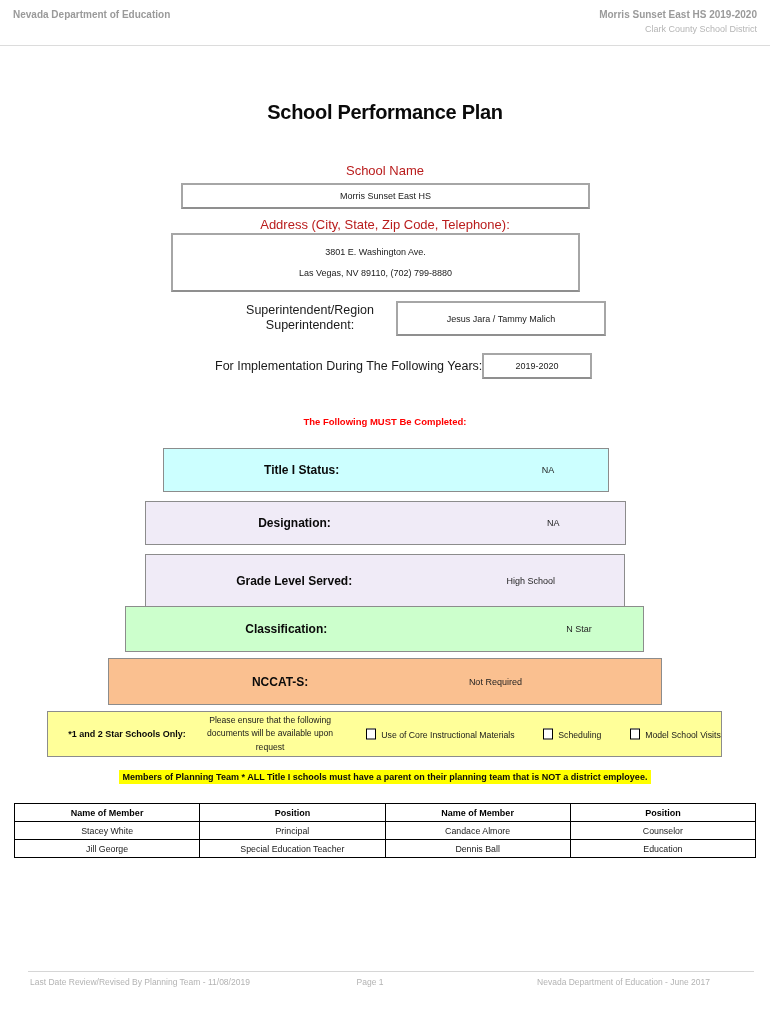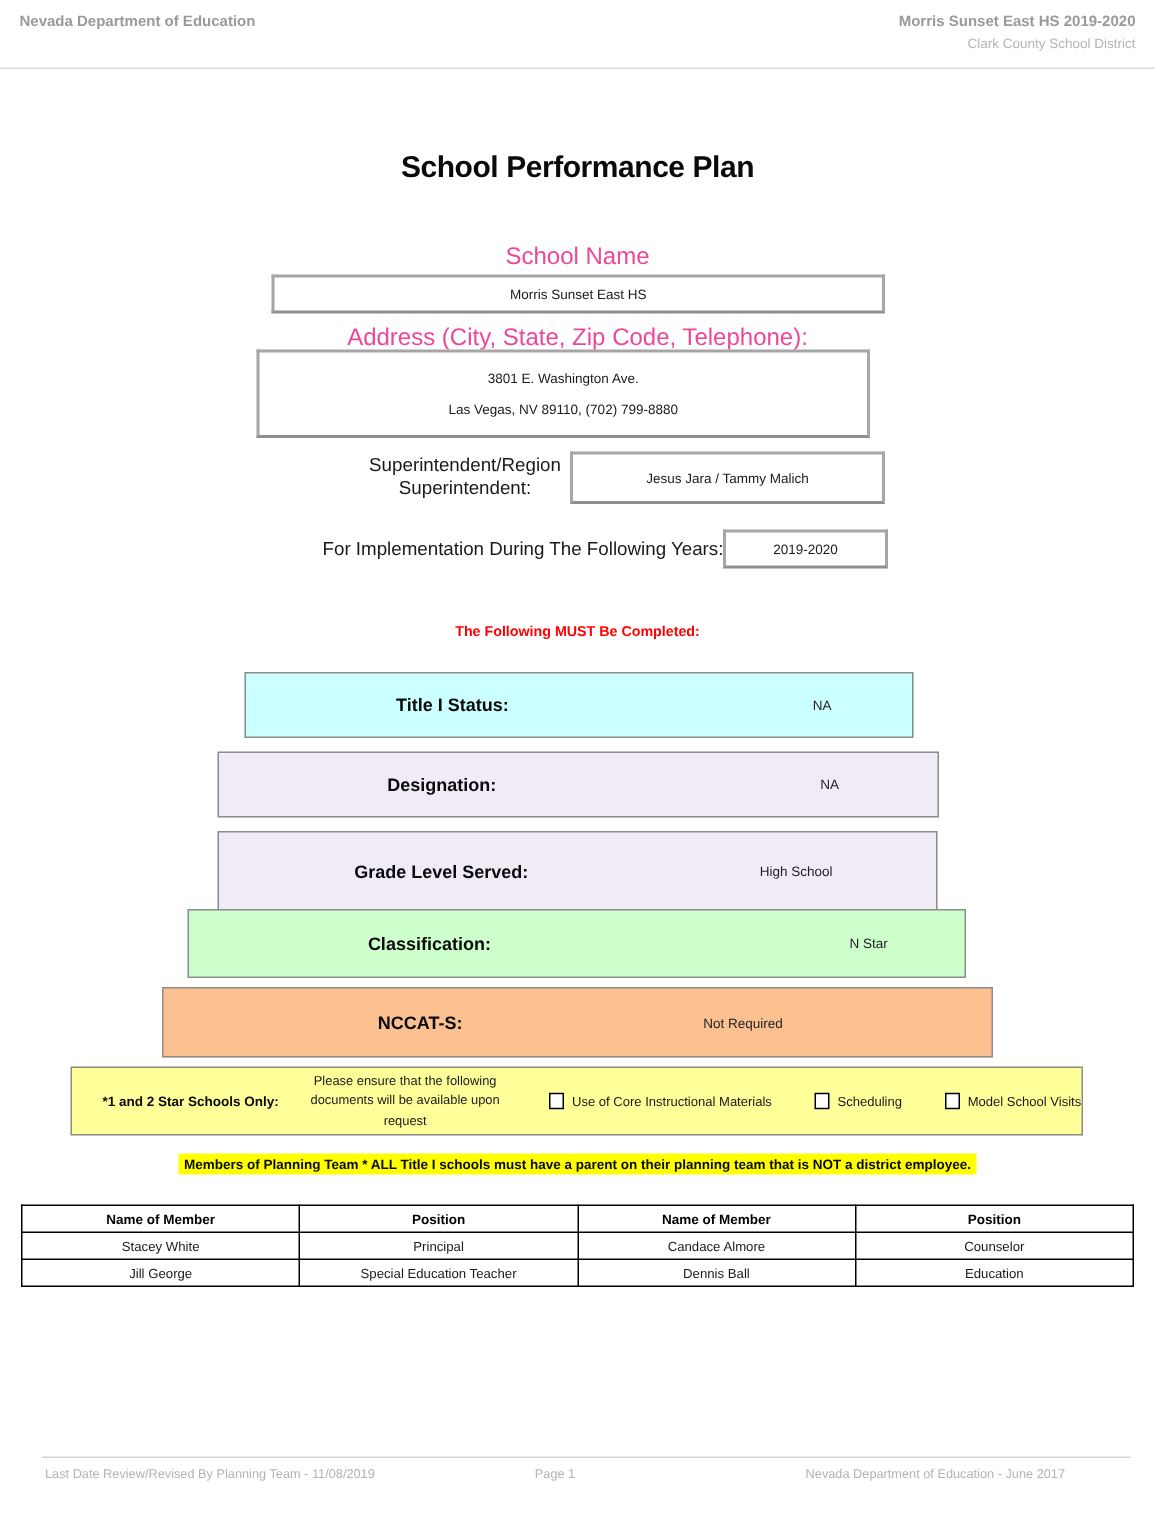--- a/index.html
+++ b/index.html
@@ -33,40 +33,40 @@
   
   .doc-title {
     position: absolute; top: 101px; left: 0; width: 100%;
     text-align: center; font-size: 20px; font-weight: bold;
     letter-spacing: -0.3px; color: #0a0a0a;
   }
 
   
   .form-label {
     position: absolute; left: 0; width: 100%; text-align: center;
-    font-size: 16px; color: #ec4899;
+    font-size: 13px; color: #b91c1c;
   }
   .lbl-school-name { top: 163px; }
   .lbl-address { top: 217px; }
   .fbox {
     position: absolute;
     border: 2px solid #a6a6a6;
     border-bottom-color: #8f8f8f;
     background: #fff;
     display: flex; align-items: center; justify-content: center;
     font-size: 9px; color: #1a1a1a;
   }
   .box-school-name { left: 181px; top: 183px; width: 409px; height: 26px; }
   .box-address { left: 171px; top: 233px; width: 409px; height: 59px;
                  flex-direction: column; justify-content: space-evenly; }
   .lbl-supt {
     position: absolute; left: 215px; top: 303px; width: 190px;
     text-align: center; font-size: 12.5px; line-height: 15px; color: #1a1a1a;
   }
-  .box-supt { left: 380px; top: 301px; width: 210px; height: 35px; }
+  .box-supt { left: 396px; top: 301px; width: 210px; height: 35px; }
   .lbl-impl {
     position: absolute; left: 215px; top: 359px;
     font-size: 12.5px; color: #1a1a1a;
   }
   .box-impl { left: 482px; top: 353px; width: 110px; height: 26px; }
 
   
   .red-notice {
     position: absolute; top: 416px; left: 0; width: 100%;
     text-align: center; font-size: 9.5px; font-weight: bold;

